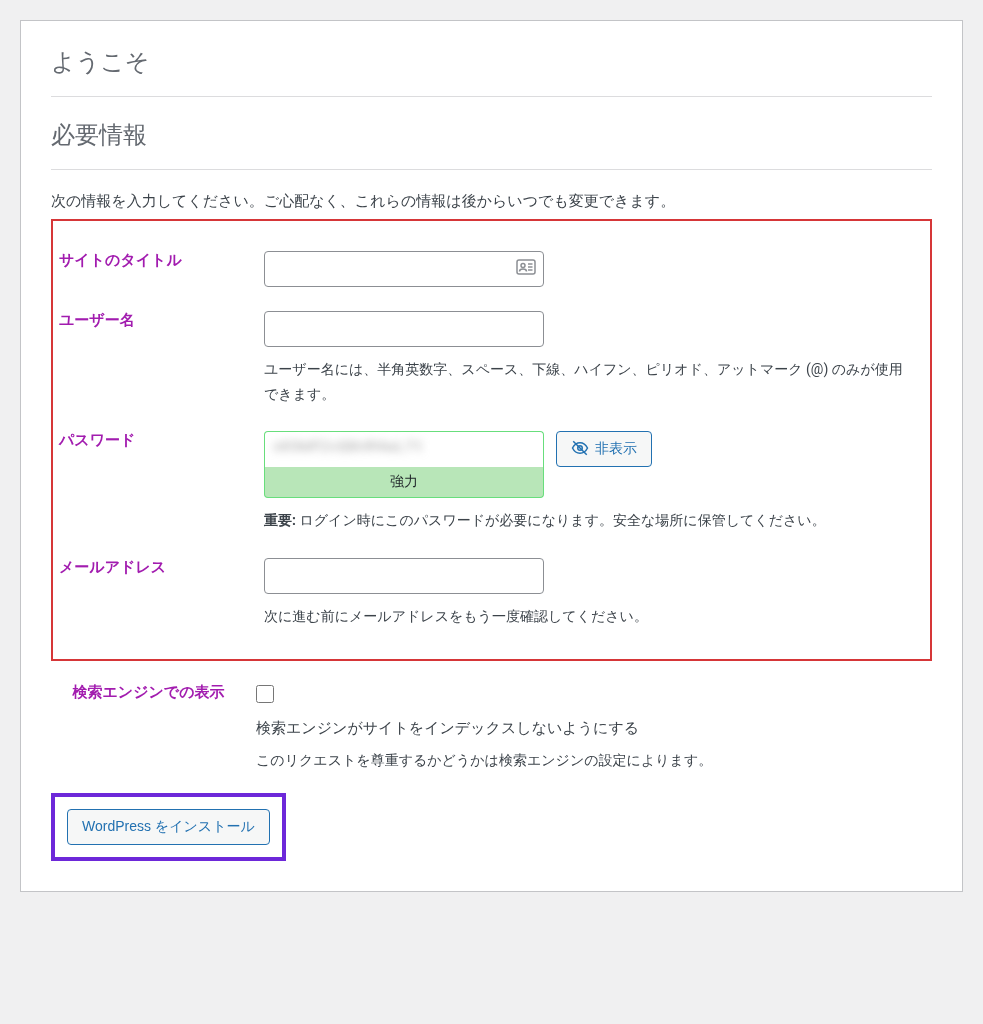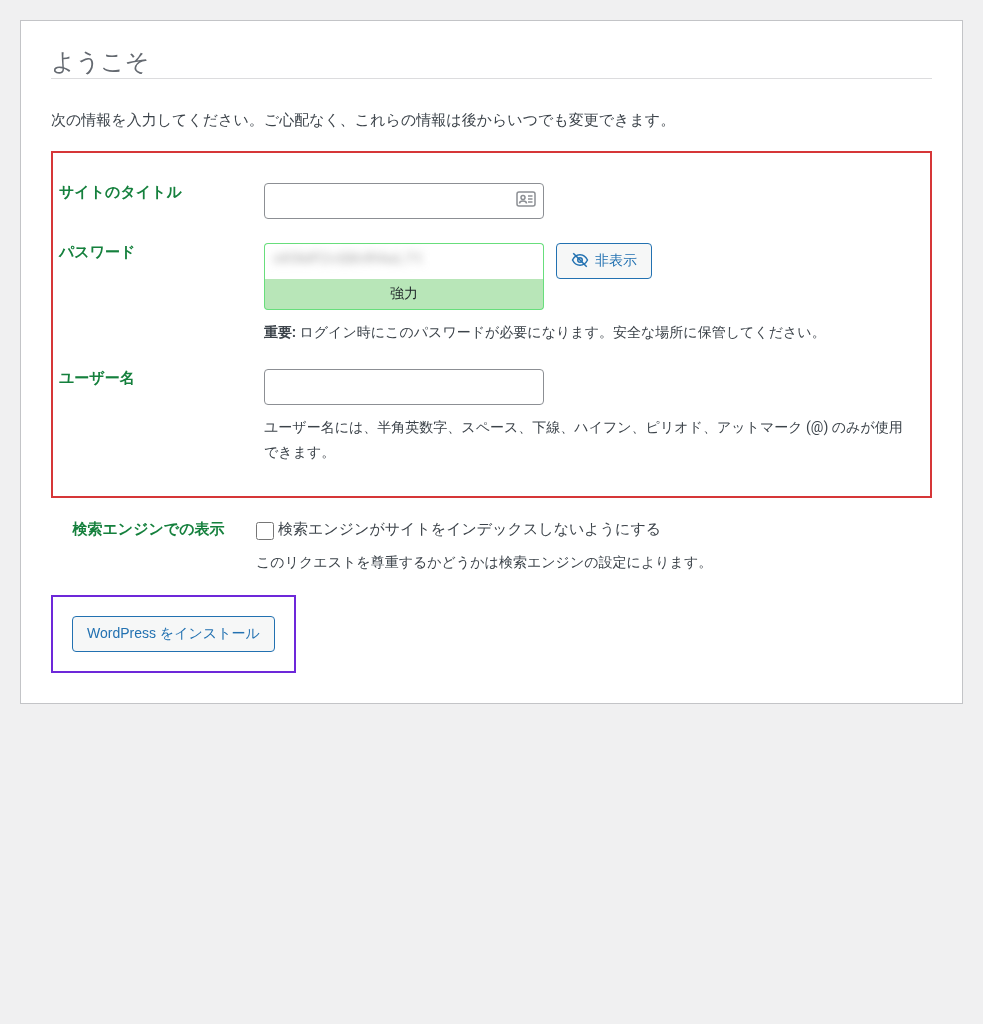--- a/index.html
+++ b/index.html
@@ -17,60 +17,61 @@
       max-width: 943px;
       margin: 0 auto;
       background: #fff;
       border: 1px solid #c3c4c7;
       padding: 25px 30px 30px;
     }
     h1 {
       font-size: 24px;
       font-weight: 400;
       color: #646970;
+      padding-bottom: 18px;
       border-bottom: 1px solid #dcdcde;
-      margin-bottom: 28px;
+      margin-bottom: 22px;
     }
     p.intro {
       font-size: 15px;
       line-height: 1.8;
       color: #3c434a;
       margin-bottom: 25px;
     }
     h2 {
       font-size: 24px;
       font-weight: 400;
       color: #646970;
       padding-bottom: 18px;
       border-bottom: 1px solid #dcdcde;
       margin-bottom: 18px;
     }
     p.sub-intro {
       font-size: 15px;
       line-height: 1.8;
       color: #3c434a;
-      margin-bottom: 17px;
+      margin-bottom: 4px;
     }
     .highlight-box {
       border: 2px solid #d63638;
       padding: 18px 6px 18px 6px;
       margin-bottom: 10px;
     }
     table {
       width: 100%;
       border-collapse: collapse;
     }
     table th {
       text-align: left;
       vertical-align: top;
       padding: 12px 10px 12px 0;
       width: 205px;
       font-size: 15px;
       font-weight: 700;
-      color: #15803d;
+      color: #a21caf;
       font-family: Liberation Serif, serif;
     }
     table td {
       padding: 12px 10px 12px 0;
       vertical-align: top;
     }
     input[type="text"], input[type="email"], input[type="password"] {
       border: 1px solid #8c8f94;
       border-radius: 4px;
       padding: 6px 8px;
@@ -155,38 +156,39 @@
       line-height: 1.8;
       margin-top: 10px;
       color: #3c434a;
     }
     .important-note strong {
       font-weight: 700;
     }
     .checkbox-row {
       display: flex;
       align-items: flex-start;
-      gap: 4px;
+      gap: 16px;
+      flex-direction: column;
     }
     input[type="checkbox"] {
       width: 18px;
       height: 18px;
       border: 1px solid #8c8f94;
       border-radius: 3px;
       margin-top: 2px;
       cursor: pointer;
     }
     .checkbox-label {
       font-size: 15px;
       color: #3c434a;
     }
     .submit-box {
-      border: 2px solid #6d28d9;
+      border: 4px solid #6d28d9;
       display: inline-block;
-      padding: 19px;
+      padding: 12px;
       margin-top: 8px;
     }
     .submit-button {
       border: 1px solid #2271b1;
       background: #f6f7f7;
       color: #2271b1;
       border-radius: 4px;
       padding: 8px 14px;
       font-size: 14px;
       cursor: pointer;
@@ -196,20 +198,21 @@
       text-align: center;
     }
   </style>
 </head>
 <body>
 
 <div class="container">
 
   <h1>ようこそ</h1>
 
+  <h2>必要情報</h2>
   <p class="sub-intro">次の情報を入力してください。ご心配なく、これらの情報は後からいつでも変更できます。</p>
 
   <div class="highlight-box">
     <table>
       <tbody>
           <tr>
         <th>サイトのタイトル</th>
         <td>
           <div class="input-with-icon">
             <input type="text" value="" style="">
@@ -217,20 +220,27 @@
               <svg width="20" height="16" viewBox="0 0 20 16" fill="none">
                 <rect x="1" y="1" width="18" height="14" rx="2" stroke="#8c8f94" stroke-width="1.5"></rect>
                 <circle cx="7" cy="6.5" r="2" stroke="#8c8f94" stroke-width="1.5"></circle>
                 <path d="M3.5 12.5c0-1.5 1.5-2.5 3.5-2.5s3.5 1 3.5 2.5" stroke="#8c8f94" stroke-width="1.5"></path>
                 <line x1="12" y1="5" x2="16.5" y2="5" stroke="#8c8f94" stroke-width="1.5"></line>
                 <line x1="12" y1="8" x2="16.5" y2="8" stroke="#8c8f94" stroke-width="1.5"></line>
                 <line x1="12" y1="11" x2="16.5" y2="11" stroke="#8c8f94" stroke-width="1.5"></line>
               </svg>
             </span>
           </div>
+        </td>
+      </tr>
+      <tr>
+        <th>ユーザー名</th>
+        <td>
+          <input type="text" value="" style="">
+          <p class="desc">ユーザー名には、半角英数字、スペース、下線、ハイフン、ピリオド、アットマーク (@) のみが使用できます。</p>
         </td>
       </tr>
       <tr>
         <th>パスワード</th>
         <td>
           <div class="password-row">
             <div class="password-block">
               <div class="password-input">
                 <span class="password-blur">xK9mP2vQ8nR4wL7t</span>
               </div>
@@ -246,24 +256,24 @@
               </span>
               <span>非表示</span>
             </button>
           </div>
           <p class="important-note">
             <strong>重要:</strong><span> ログイン時にこのパスワードが必要になります。安全な場所に保管してください。</span>
           </p>
         </td>
       </tr>
       <tr>
-        <th>ユーザー名</th>
-        <td>
-          <input type="text" value="" style="">
-          <p class="desc">ユーザー名には、半角英数字、スペース、下線、ハイフン、ピリオド、アットマーク (@) のみが使用できます。</p>
+        <th>メールアドレス</th>
+        <td>
+          <input type="email" value="" style="">
+          <p class="desc">次に進む前にメールアドレスをもう一度確認してください。</p>
         </td>
       </tr>
     </tbody>
       </table>
   </div>
 
   <table class="outer-table">
     <tbody>
         <tr>
       <th>検索エンジンでの表示</th>

